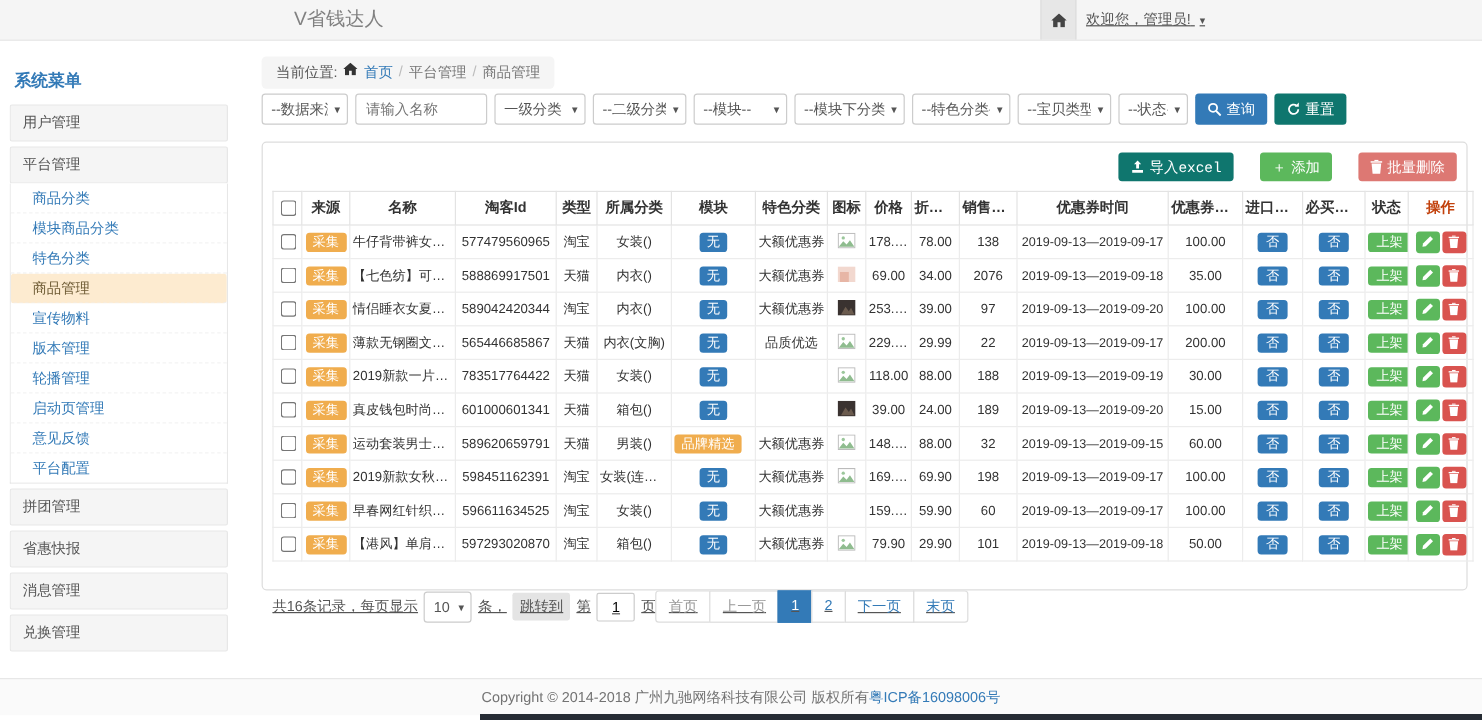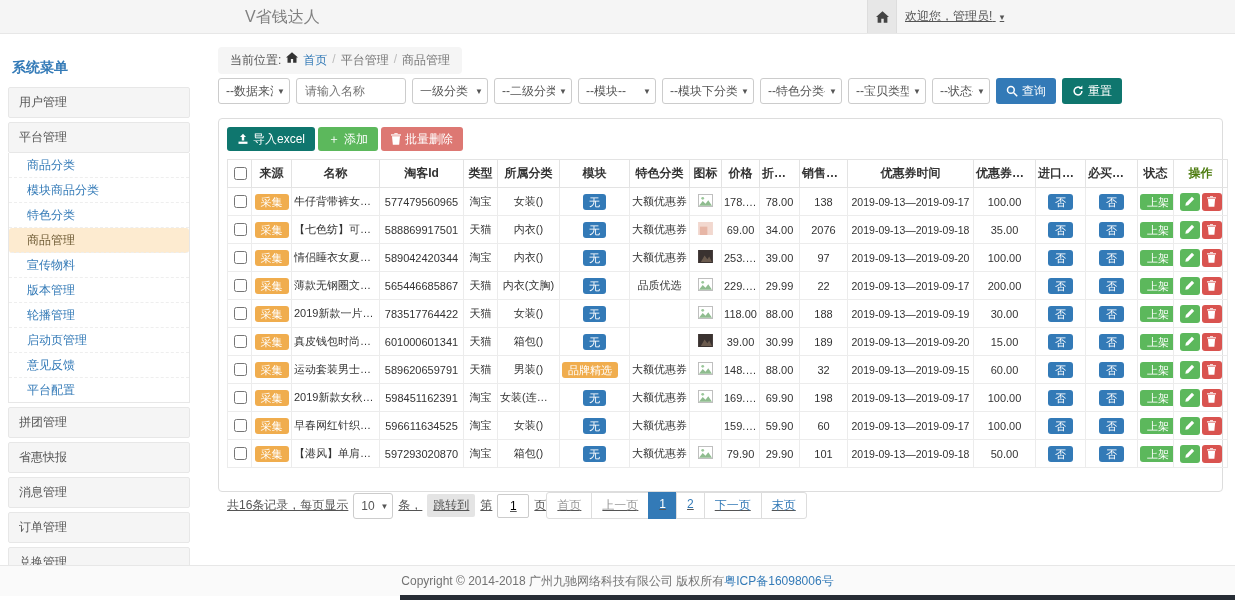--- a/index.html
+++ b/index.html
@@ -31,26 +31,26 @@
   .sel select{appearance:none;-webkit-appearance:none;border:1px solid #ccc;border-radius:3px;background:#fff;height:26px;padding:0 16px 0 7px;font-size:12px;color:#555;width:100%;}
   .sel .caret{position:absolute;right:5px;top:9px;font-size:8px;color:#555;pointer-events:none;}
   .txt{border:1px solid #ccc;border-radius:3px;height:24px;padding:0 8px;font-size:12px;color:#555;}
   .btn{display:inline-flex;align-items:center;gap:4px;border:none;border-radius:3px;color:#fff;font-size:12px;padding:0 10px;height:26px;cursor:pointer;font-family:inherit;}
   .btn-primary{background:#337ab7;}
   .btn-info{background:#0f766e;}
   .btn-success{background:#5cb85c;}
   .btn-danger-light{background:#dd7873;}
   
   .panel{position:absolute;left:218px;top:118px;width:1005px;height:374px;border:1px solid #ddd;border-radius:4px;padding:8px;box-sizing:border-box;background:#fff;}
-  .actions{display:flex;gap:3px;margin-bottom:8px;}
+  .actions{display:flex;justify-content:flex-end;gap:22px;margin-bottom:8px;font-family:Liberation Mono, monospace;}
   .actions .btn{height:24px;}
   table{width:100%;border-collapse:collapse;table-layout:fixed;}
   th,td{border:1px solid #ececec;text-align:center;padding:4px 2px;font-size:11px;overflow:hidden;white-space:nowrap;text-overflow:ellipsis;height:17px;}
   th{font-weight:bold;color:#333;font-size:12px;border-color:#e3e3e3;}
-  th.op{color:#4d7c0f;}
+  th.op{color:#c2410c;}
   .t-time{font-size:10.5px;}
   .badge{display:inline-block;color:#fff;border-radius:3px;padding:2px 6px;font-size:11px;line-height:12px;}
   .b-orange{background:#f0ad4e;}
   .b-blue{background:#337ab7;}
   .tbtn{display:inline-block;background:#337ab7;color:#fff;border-radius:3px;padding:2px 7px;font-size:11px;line-height:12px;cursor:pointer;}
   .tbtn.green{background:#5cb85c;}
   .mini{display:inline-flex;width:20px;height:18px;border-radius:3px;align-items:center;justify-content:center;margin:0 1px;cursor:pointer;vertical-align:middle;}
   .mini.green{background:#5cb85c;}
   .mini.red{background:#d9534f;}
   
@@ -99,21 +99,20 @@
         <div class="side-sub">宣传物料</div>
         <div class="side-sub">版本管理</div>
         <div class="side-sub">轮播管理</div>
         <div class="side-sub">启动页管理</div>
         <div class="side-sub">意见反馈</div>
         <div class="side-sub">平台配置</div>
       </div>
       <div class="side-top">拼团管理</div>
       <div class="side-top">省惠快报</div>
       <div class="side-top">消息管理</div>
-      <div class="side-top">订单管理</div>
       <div class="side-top">兑换管理</div>
     </div>
 </div>
 
 <div class="crumb">
   <span>当前位置:</span>
   <svg width="12" height="11" viewBox="0 0 16 14">
       <path d="M8 0L0 7h2v7h4.5V9h3v5H14V7h2z" fill="#333"></path>
     </svg>
   <span class="lnk">首页</span>
@@ -383,21 +382,21 @@
           <td>601000601341</td>
           <td>天猫</td>
           <td>箱包()</td>
           <td><span class="badge b-blue">无</span></td>
           <td></td>
           <td><span><svg width="15" height="13" viewBox="0 0 16 14">
                 <rect width="16" height="14" fill="#3a3230"></rect>
                 <path d="M3 13l4-7 3 4 2-3 3 6z" fill="#6b5b4e"></path>
               </svg></span></td>
           <td>39.00</td>
-          <td>30.99</td>
+          <td>24.00</td>
           <td>189</td>
           <td class="t-time">2019-09-13—2019-09-20</td>
           <td>15.00</td>
           <td><span class="tbtn">否</span></td>
           <td><span class="tbtn">否</span></td>
           <td><span class="tbtn green">上架</span></td>
           <td><span class="mini green">
               <svg width="11" height="11" viewBox="0 0 16 16" fill="#fff">
                 <path d="M11.5 1.2l3.3 3.3L6 13.3l-4 .7.7-4z"></path>
               </svg>

